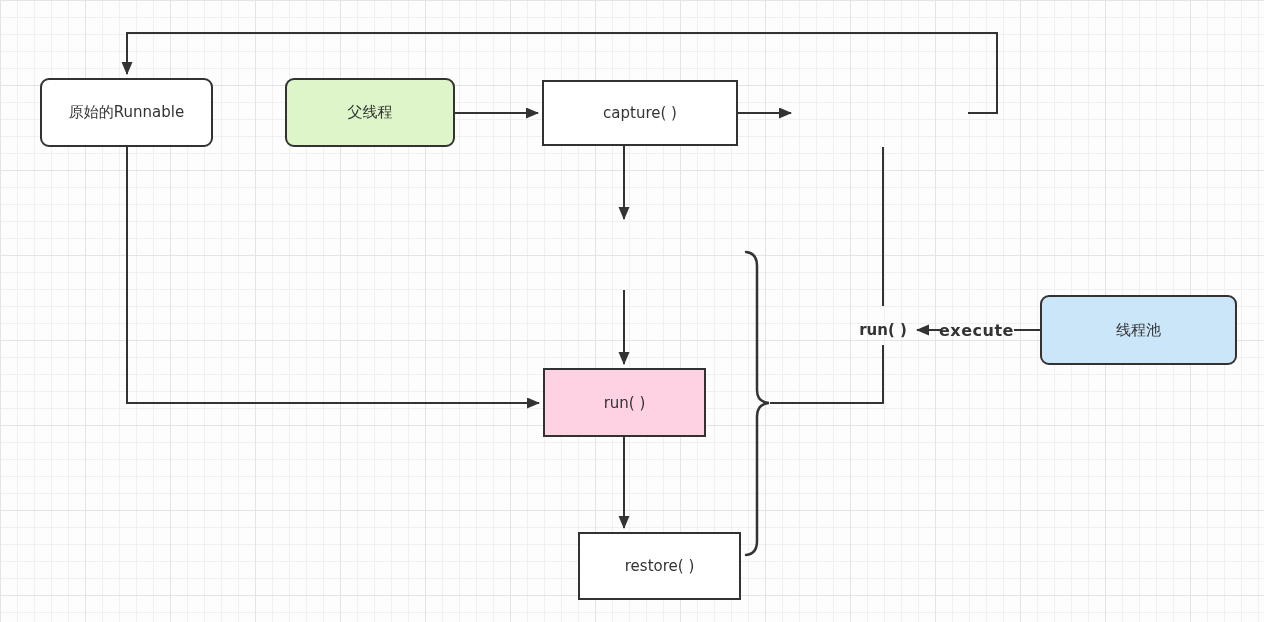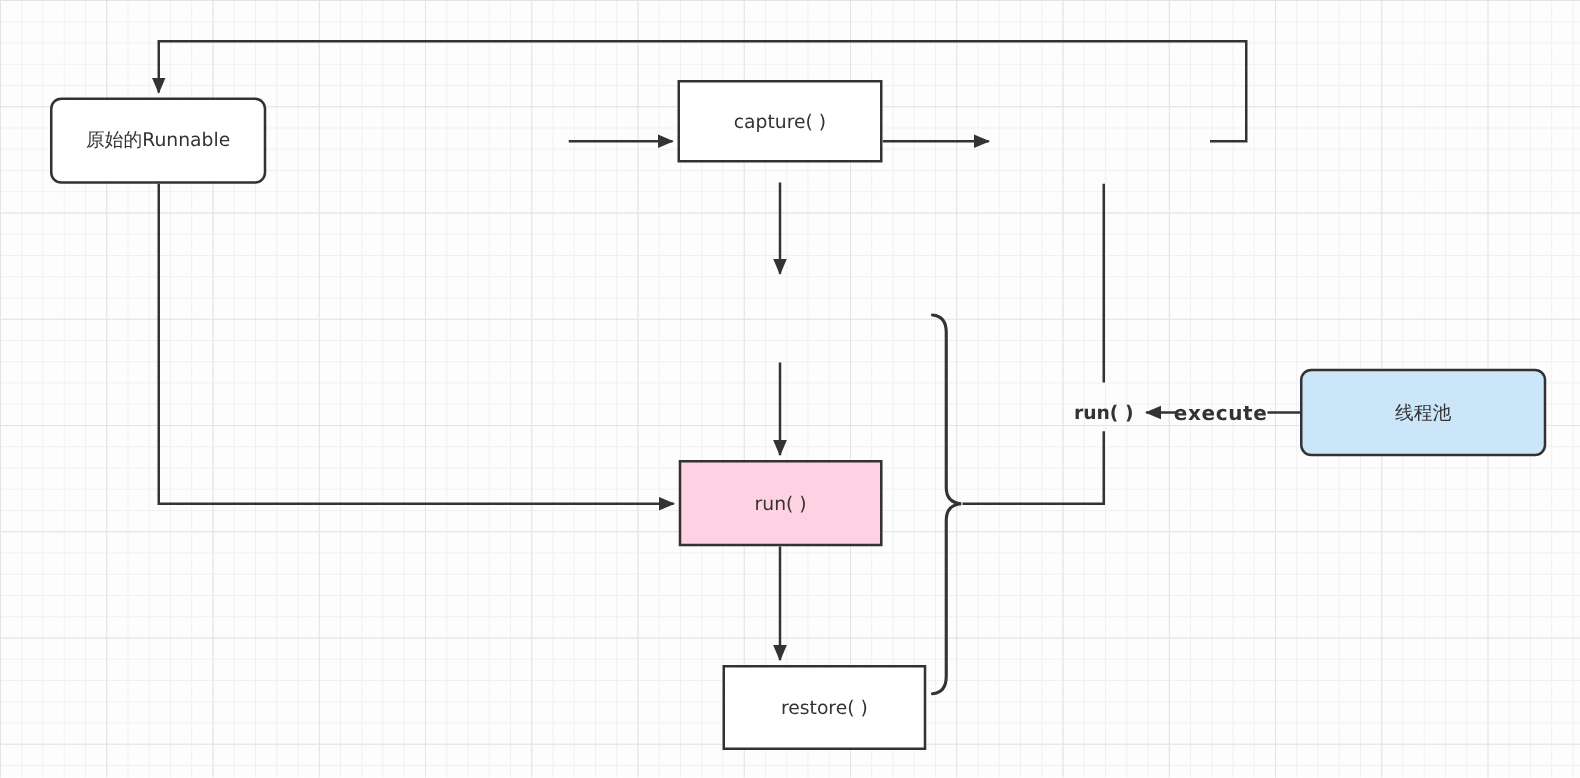--- a/index.html
+++ b/index.html
@@ -18,21 +18,21 @@
   .node{
     position:absolute;box-sizing:border-box;
     border:2px solid #323232;background:#fff;
     display:flex;align-items:center;justify-content:center;
     font-weight:normal;font-size:15px;color:#333;
     text-align:center;
   }
   .rounded{border-radius:9px;}
   .n-original{left:40px;top:78px;width:173px;height:69px;}
   .n-parent{left:285px;top:78px;width:170px;height:69px;}
-  .n-capture{left:542px;top:64px;width:164px;height:66px;}
+  .n-capture{left:542px;top:80px;width:196px;height:66px;}
   .n-ttl{left:795px;top:78px;width:173px;height:69px;}
   .n-replay{left:542px;top:223px;width:164px;height:67px;}
   .n-run{left:543px;top:368px;width:163px;height:69px;}
   .n-restore{left:542px;top:532px;width:163px;height:68px;}
   .n-pool{left:1040px;top:295px;width:197px;height:70px;}
   .edge-label{position:absolute;font-weight:bold;color:#333;line-height:20px;}
   .l-run{left:853px;top:320px;width:60px;text-align:center;font-size:15px;}
   .l-execute{left:939px;top:321px;width:76px;text-align:left;font-size:16px;letter-spacing:.5px;}
 </style>
 </head>
@@ -59,20 +59,23 @@
       <path d="M1040 330 H1014"></path>
       <path d="M941 330 H917" marker-end="url(#arr)"></path>
       <path stroke-width="2.5" stroke-linecap="round" d="M746 252 Q757 253 757 266 V390 Q757 402 769 403 Q757 404 757 416 V541 Q757 554 746 555"></path>
     </g>
   </svg>
 
   <div class="node rounded n-original" style="background-color: rgb(255, 255, 255);">
     <span>原始的Runnable</span>
   </div>
 
+  <div class="node rounded n-parent" style="background-color: rgb(221, 245, 200);">
+    <span>父线程</span>
+  </div>
 
   <div class="node n-capture" style="background-color: rgb(255, 255, 255);">
     <span>capture( )</span>
   </div>
 
 
 
   <div class="node n-run" style="background-color: rgb(255, 210, 227);">
     <span>run( )</span>
   </div>

